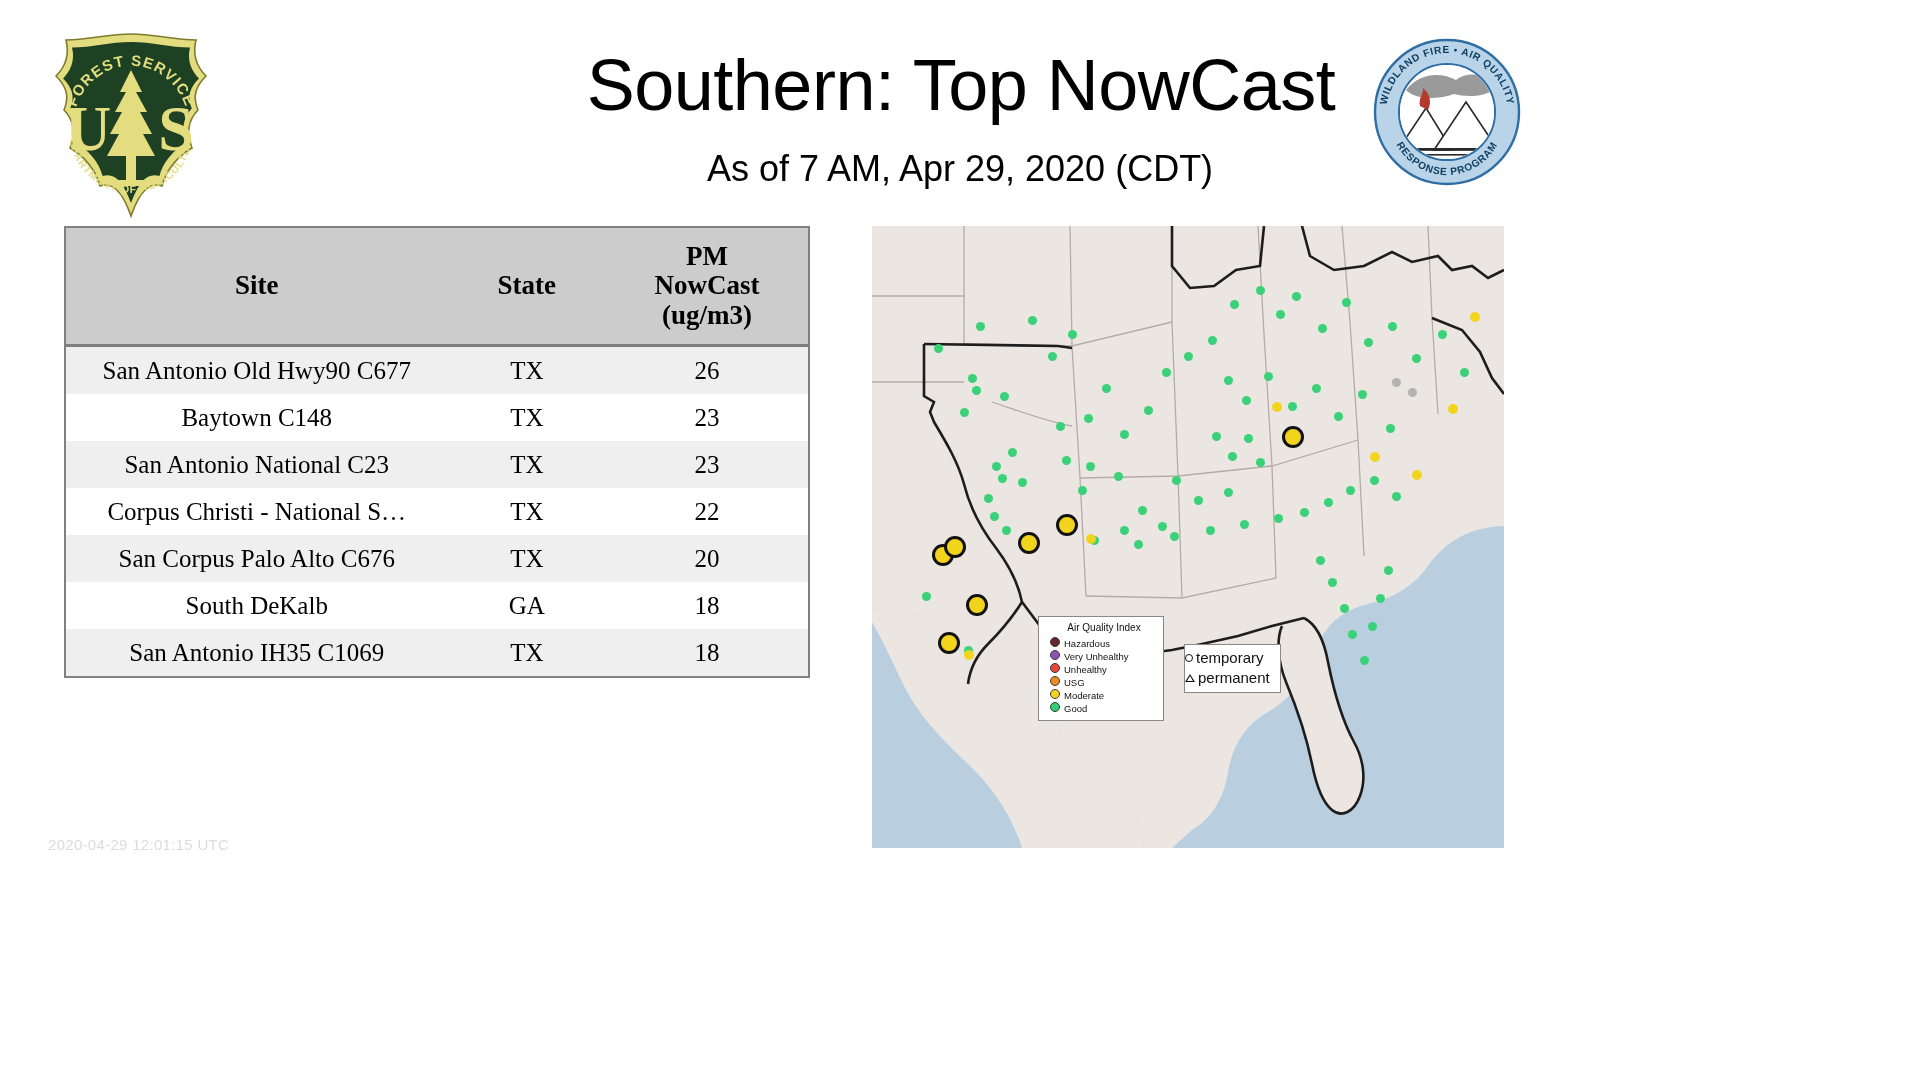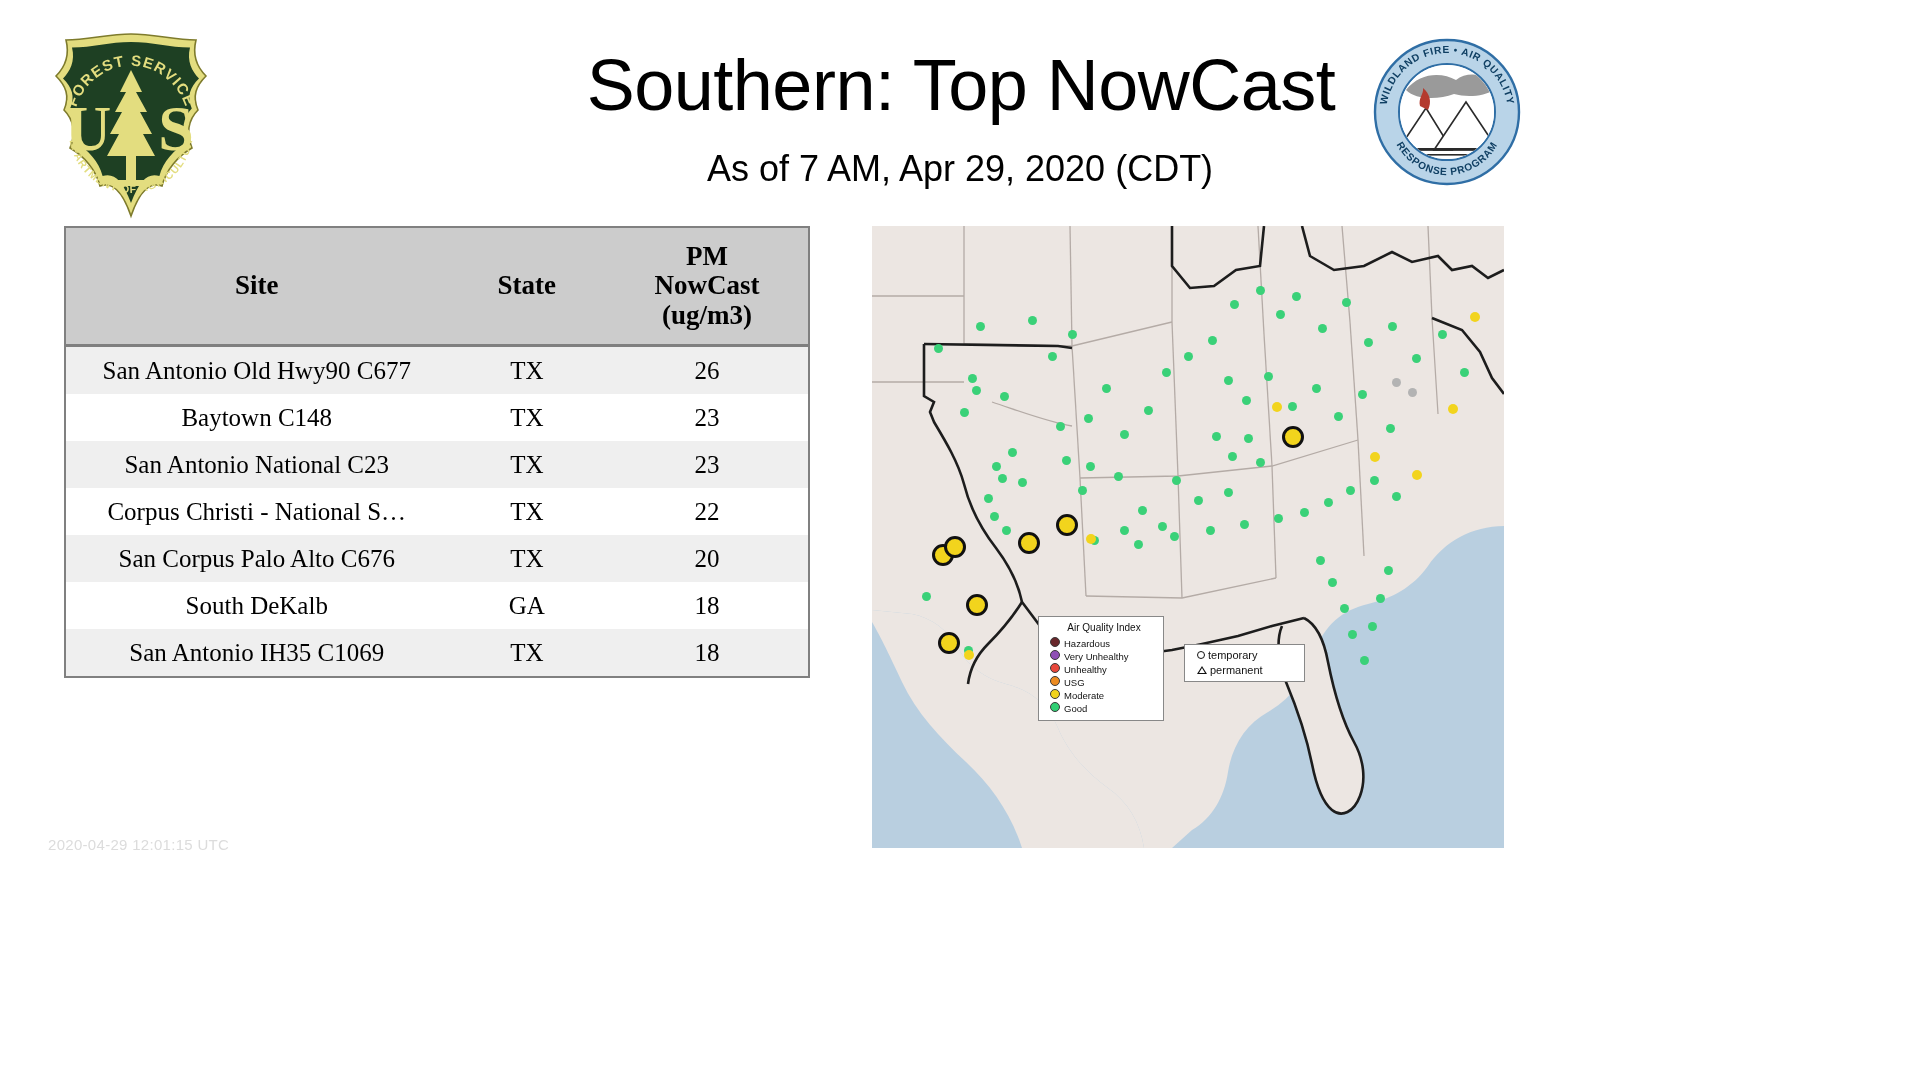--- a/index.html
+++ b/index.html
@@ -77,22 +77,22 @@
     line-height:1.38;
   }
   #aqi-legend .legend-title{font-size:10px;text-align:center;margin-bottom:2px;color:#111;}
   #aqi-legend .legend-row{display:flex;gap:4px;}
   #aqi-legend .swatch{
     width:10px;height:10px;border-radius:50%;
     border:1px solid #3a3a3a;box-sizing:border-box;flex:0 0 auto;
   }
   #site-type-legend{
     position:absolute;left:312px;top:418px;width:95px;
-    background:#fff;border:1px solid #888;padding:3px 12px;
-    font-family:"Liberation Sans", sans-serif;font-size:11px;color:#111;
+    background:#fff;border:1px solid #888;padding:3px 0;
+    font-family:"Liberation Sans", sans-serif;font-size:15px;color:#111;
     line-height:1.35;
   }
   #site-type-legend .st-row{display:flex;align-items:center;gap:3px;}
   .mini-circle{
     width:8px;height:8px;border:1.4px solid #111;border-radius:50%;
     box-sizing:border-box;flex:0 0 auto;
   }
   .mini-tri{
     width:0;height:0;border-left:5px solid transparent;border-right:5px solid transparent;
     border-bottom:8px solid #111;flex:0 0 auto;position:relative;

